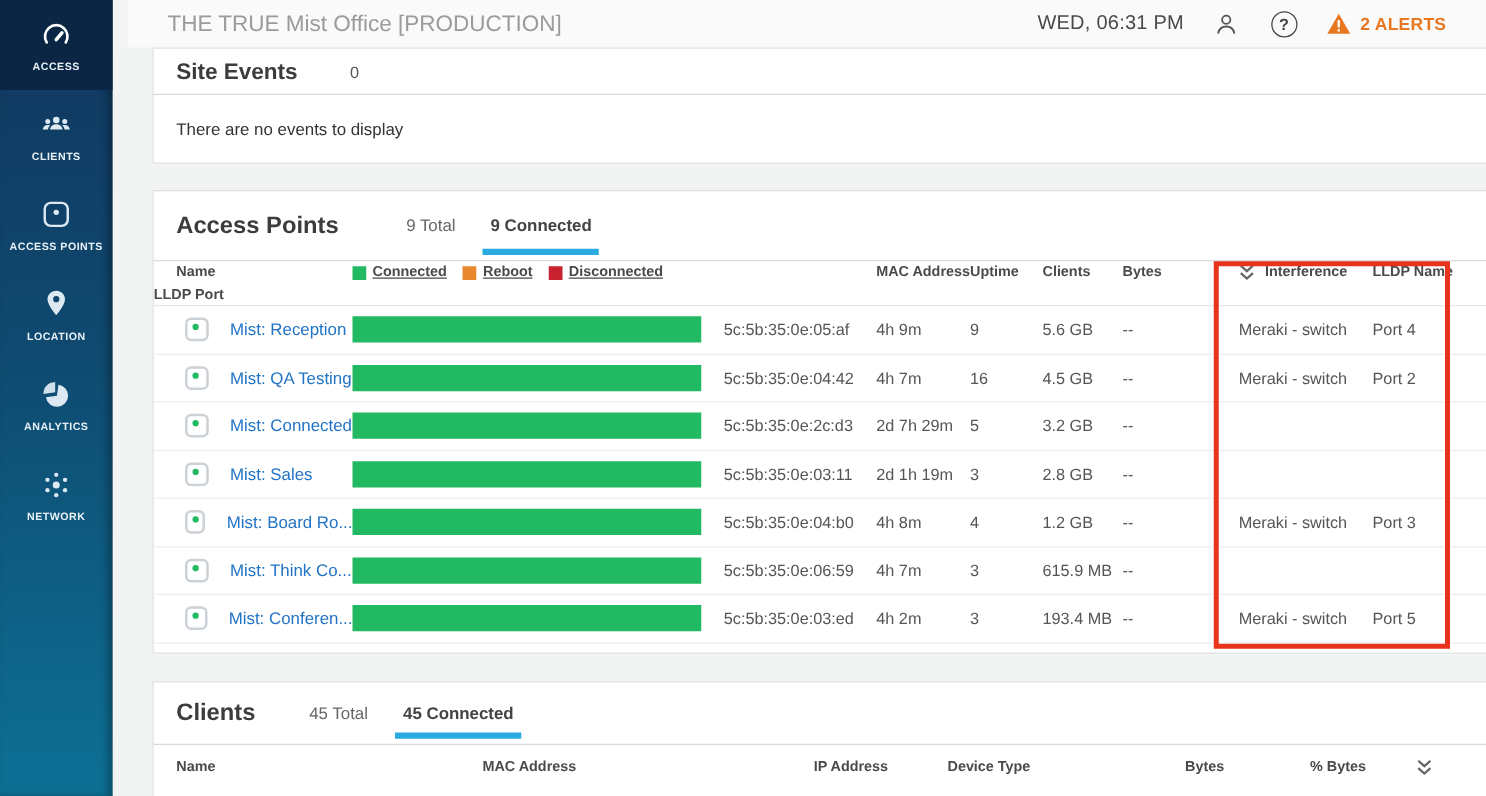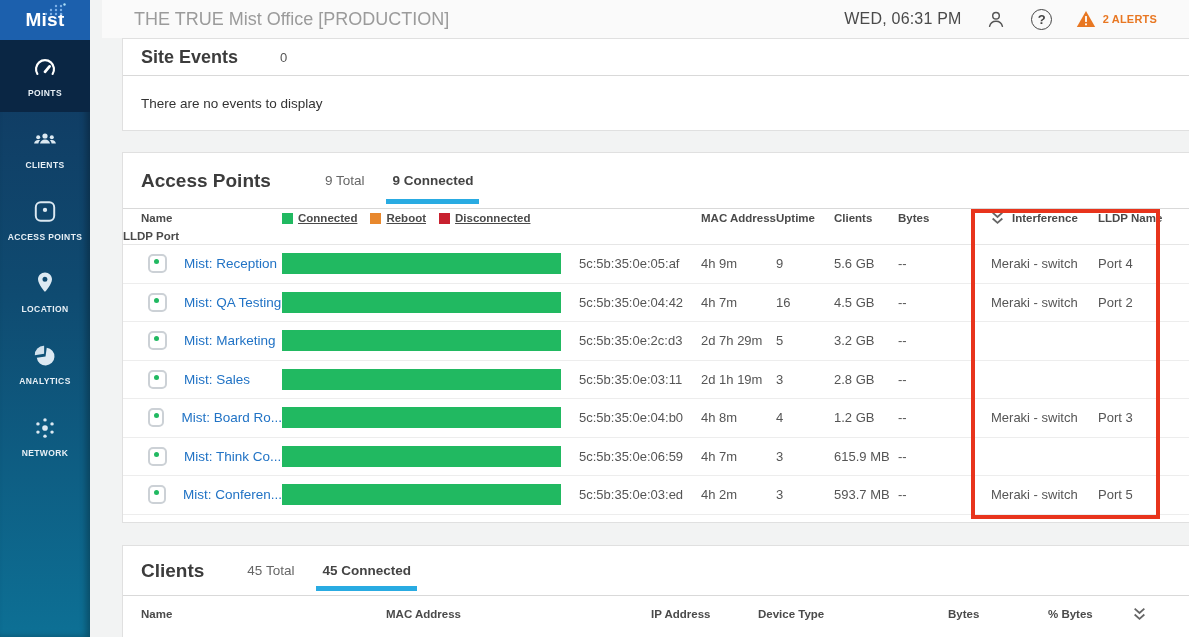--- a/index.html
+++ b/index.html
@@ -22,21 +22,21 @@
   
   .top-header { position:absolute; left:102px; top:0; right:0; height:38px; background:#fafafa;
     display:flex; align-items:center; }
   .site-title { margin-left:32px; font-size:18px; color:#9b9b9b; }
   .header-right { margin-left:auto; margin-right:32px; display:flex; align-items:center; gap:22px; }
   .datetime { font-size:16px; color:#4a4a4a; letter-spacing:.2px; }
   .icon-btn { width:24px; height:24px; display:flex; align-items:center; justify-content:center; cursor:pointer; }
   .help-circle { width:21px; height:21px; border:1.6px solid #444; border-radius:50%;
     display:flex; align-items:center; justify-content:center; font-size:13px; font-weight:bold; color:#444; }
   .alerts { display:flex; align-items:center; gap:7px; cursor:pointer; }
-  .alerts-label { color:#e87722; font-weight:bold; font-size:11px; letter-spacing:.2px; }
+  .alerts-label { color:#e87722; font-weight:bold; font-size:14px; letter-spacing:.2px; }
 
   
   .card { position:absolute; left:122px; width:1167px; background:#fff; border:1px solid #e0e0e0; }
   #card-site-events { top:38px; height:93px; }
   #card-access-points { top:152px; height:371px; }
   #card-clients { top:545px; height:95px; }
 
   .card-title-row { display:flex; align-items:center; padding-left:18px; border-bottom:1px solid #d9d9d9; position:relative; }
   .section-title { font-size:19px; font-weight:bold; color:#3c3c3c; }
   .count-label { margin-left:42px; font-size:13px; color:#555; }
@@ -76,47 +76,30 @@
     border:4px solid #e8341c; pointer-events:none; z-index:10; }
 
   svg { display:block; }
 </style>
 </head>
 <body>
 
 <div class="page">
 
   <aside class="sidebar">
-    <div class="logo">
-      <span class="logo-text">Mist</span>
-      <svg class="logo-dots" width="22" height="13" viewBox="0 0 22 13">
-        <g fill="#7fb2e8">
-          <circle cx="2" cy="11" r="1.2"></circle>
-          <circle cx="7" cy="11" r="1.2"></circle>
-            <circle cx="7" cy="7" r="1.2"></circle>
-          <circle cx="12" cy="11" r="1.2"></circle>
-            <circle cx="12" cy="7" r="1.2"></circle>
-            <circle cx="12" cy="3" r="1.2"></circle>
-          <circle cx="17" cy="11" r="1.2"></circle>
-            <circle cx="17" cy="7" r="1.2"></circle>
-            <circle cx="17" cy="3" r="1.2"></circle>
-          <circle cx="20.5" cy="1.5" r="1.2" fill="#aee0f7"></circle>
-        </g>
-      </svg>
-    </div>
 
     <nav>
       <div class="nav-item active">
         <span class="nav-icon">
           <svg width="26" height="26" viewBox="0 0 24 24" fill="none" stroke="#fff" stroke-width="2" stroke-linecap="round">
             <path d="M5 17.5a8.3 8.3 0 1 1 14 0"></path>
             <line x1="12" y1="15.5" x2="16.2" y2="10.5" stroke-width="2.6"></line>
           </svg>
         </span>
-        <span class="nav-label">POINTS</span>
+        <span class="nav-label">ACCESS</span>
       </div>
 
       <div class="nav-item">
         <span class="nav-icon">
           <svg width="27" height="26" viewBox="0 0 26 24" fill="#dce9f2">
             <circle cx="13" cy="8" r="2.6"></circle>
             <path d="M13 11.4c-2.9 0-4.6 1.8-5 4.1h10c-.4-2.3-2.1-4.1-5-4.1z"></path>
             <circle cx="6.2" cy="9.2" r="2"></circle>
             <path d="M6.2 11.9c-2.3 0-3.7 1.4-4.1 3.6h4.3c.2-1.4.9-2.7 1.9-3.3-.6-.2-1.3-.3-2.1-.3z"></path>
             <circle cx="19.8" cy="9.2" r="2"></circle>
@@ -282,21 +265,21 @@
       <span>--</span>
       <span>Meraki - switch</span>
       <span>Port 2</span>
     </div>
 
     <div class="ap-grid ap-row">
       <span class="name-cell">
         <span class="ap-icon">
             <span class="dot"></span>
           </span>
-        <a class="ap-link">Mist: Marketing</a>
+        <a class="ap-link">Mist: Connected</a>
       </span>
       <span class="bar-cell">
           <span class="status-bar"></span>
         </span>
       <span></span>
       <span>5c:5b:35:0e:2c:d3</span>
       <span>2d 7h 29m</span>
       <span>5</span>
       <span>3.2 GB</span>
       <span>--</span>
@@ -371,21 +354,21 @@
           </span>
         <a class="ap-link">Mist: Conferen...</a>
       </span>
       <span class="bar-cell">
           <span class="status-bar"></span>
         </span>
       <span></span>
       <span>5c:5b:35:0e:03:ed</span>
       <span>4h 2m</span>
       <span>3</span>
-      <span>593.7 MB</span>
+      <span>193.4 MB</span>
       <span>--</span>
       <span>Meraki - switch</span>
       <span>Port 5</span>
     </div>
   </section>
 
   <section class="card" id="card-clients">
     <div class="card-title-row">
       <span class="section-title">Clients</span>
       <span class="tab total" style="margin-left:37px;">45 Total</span>

